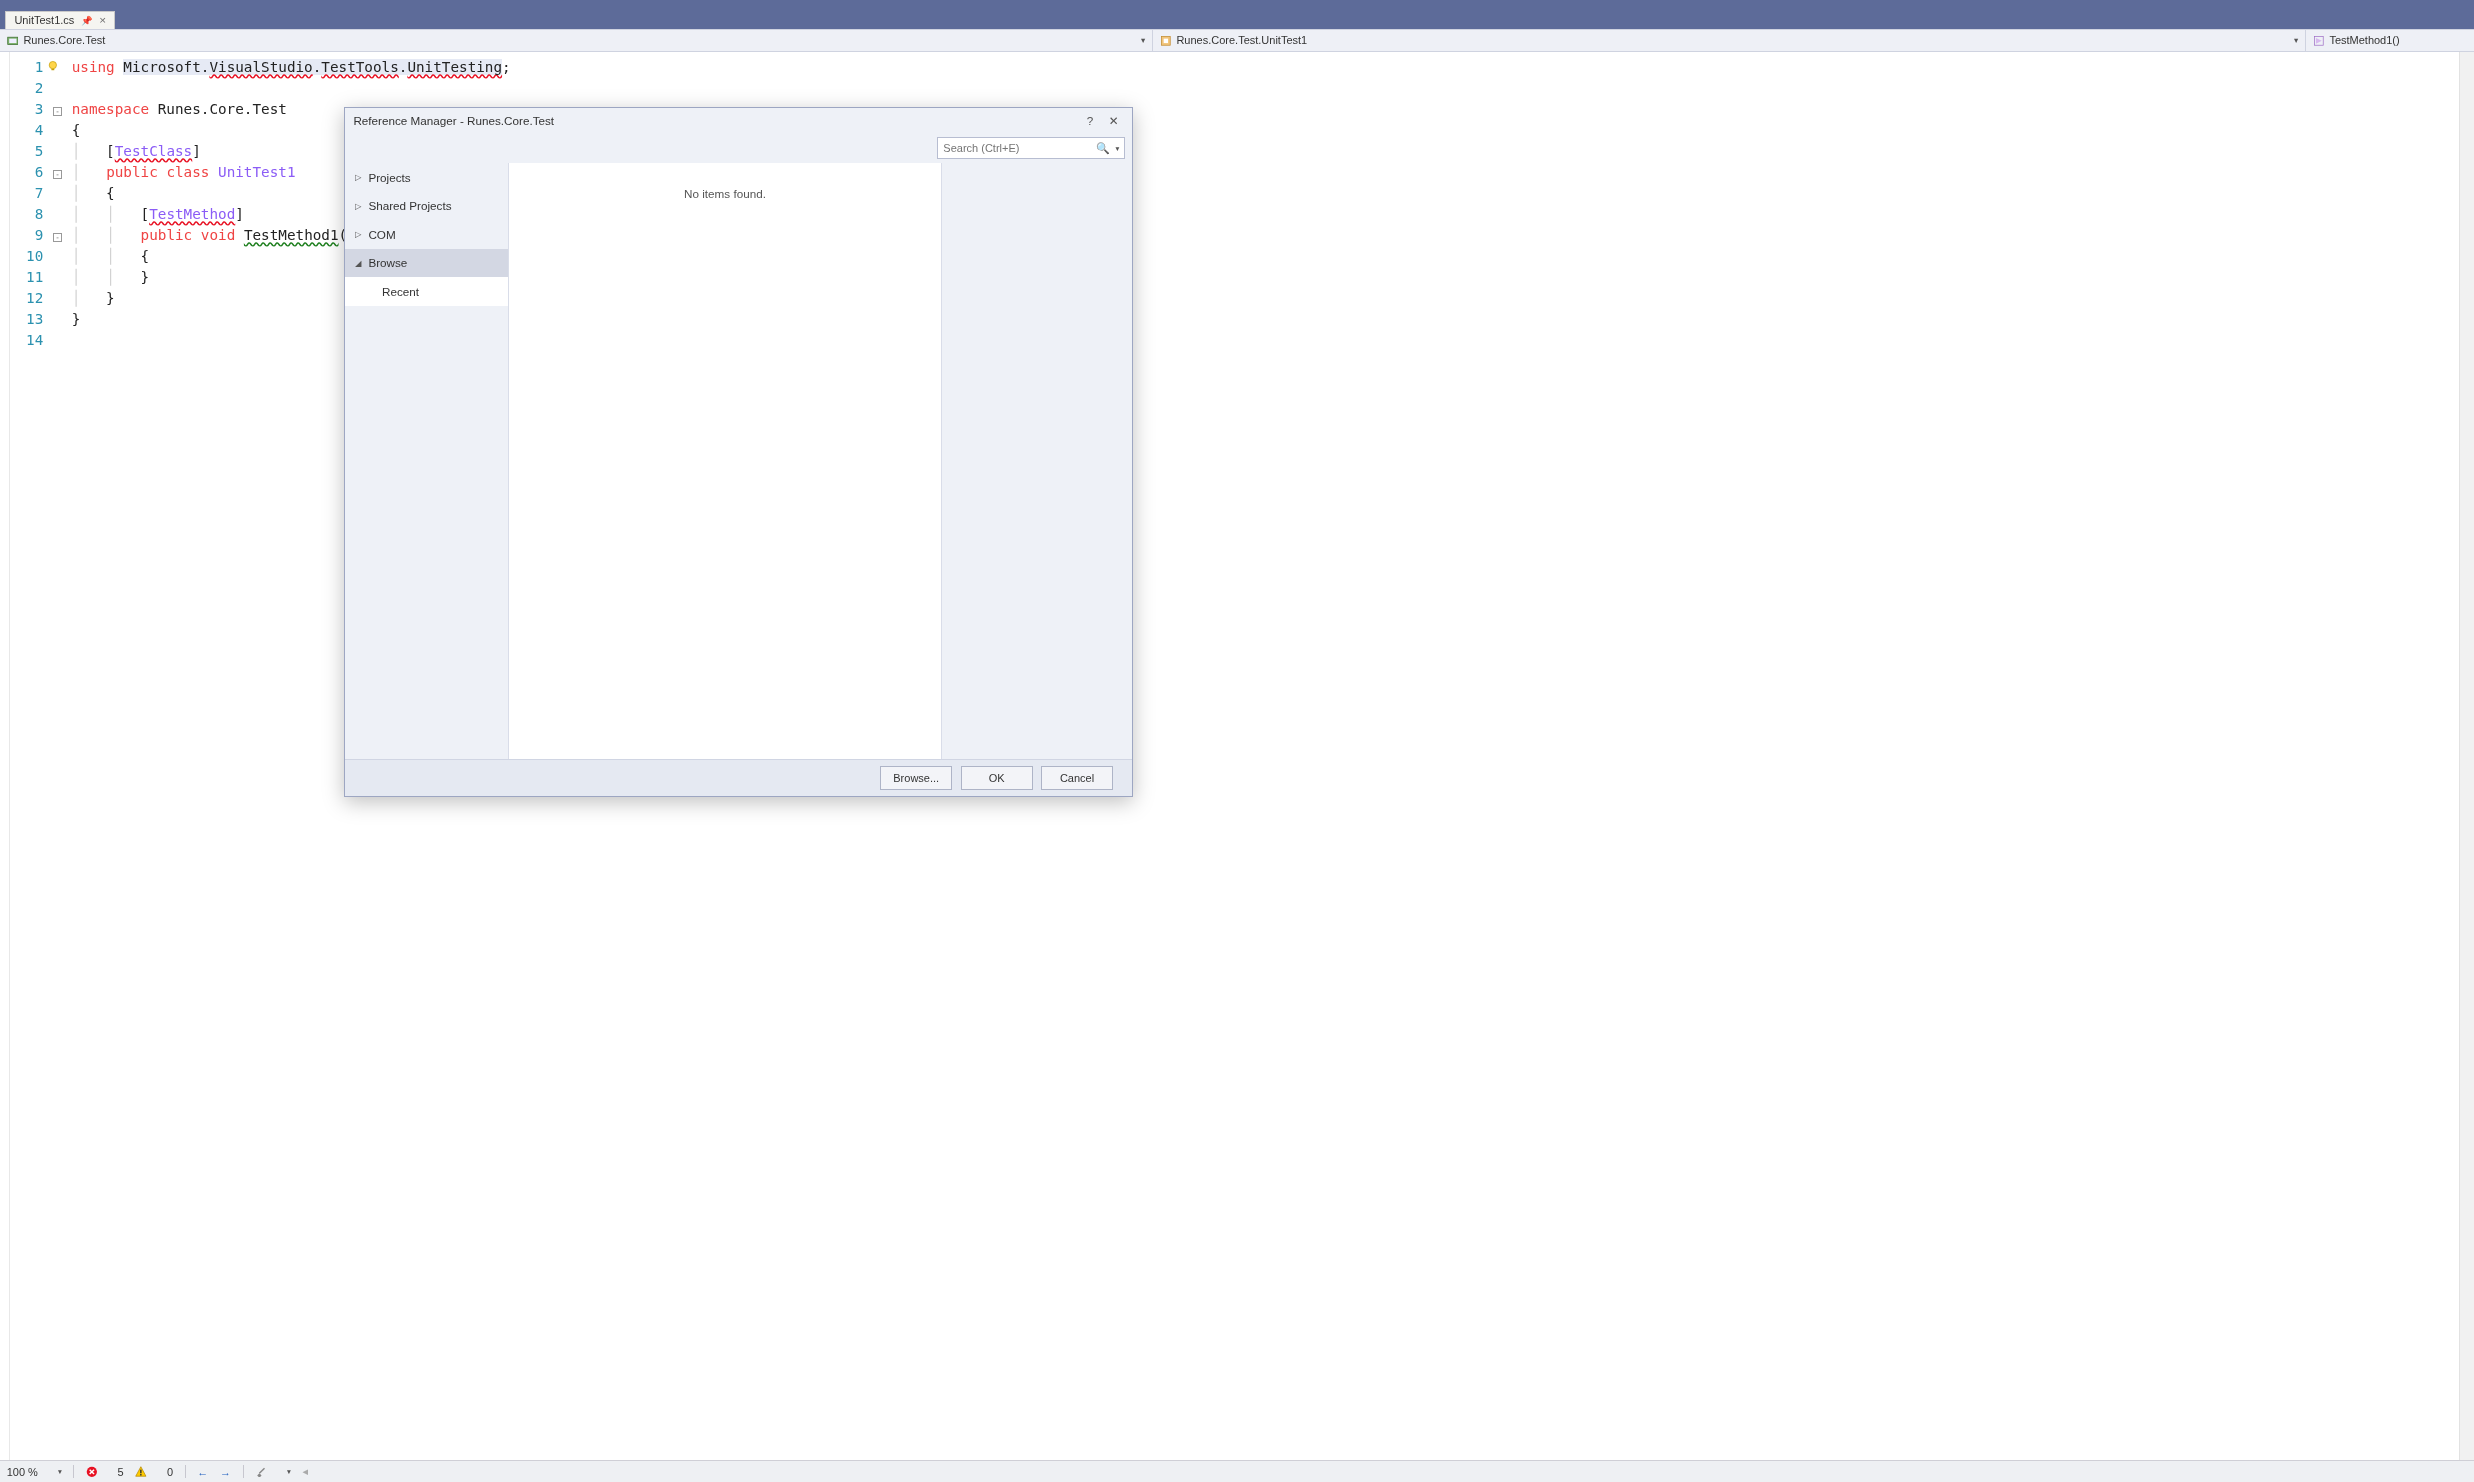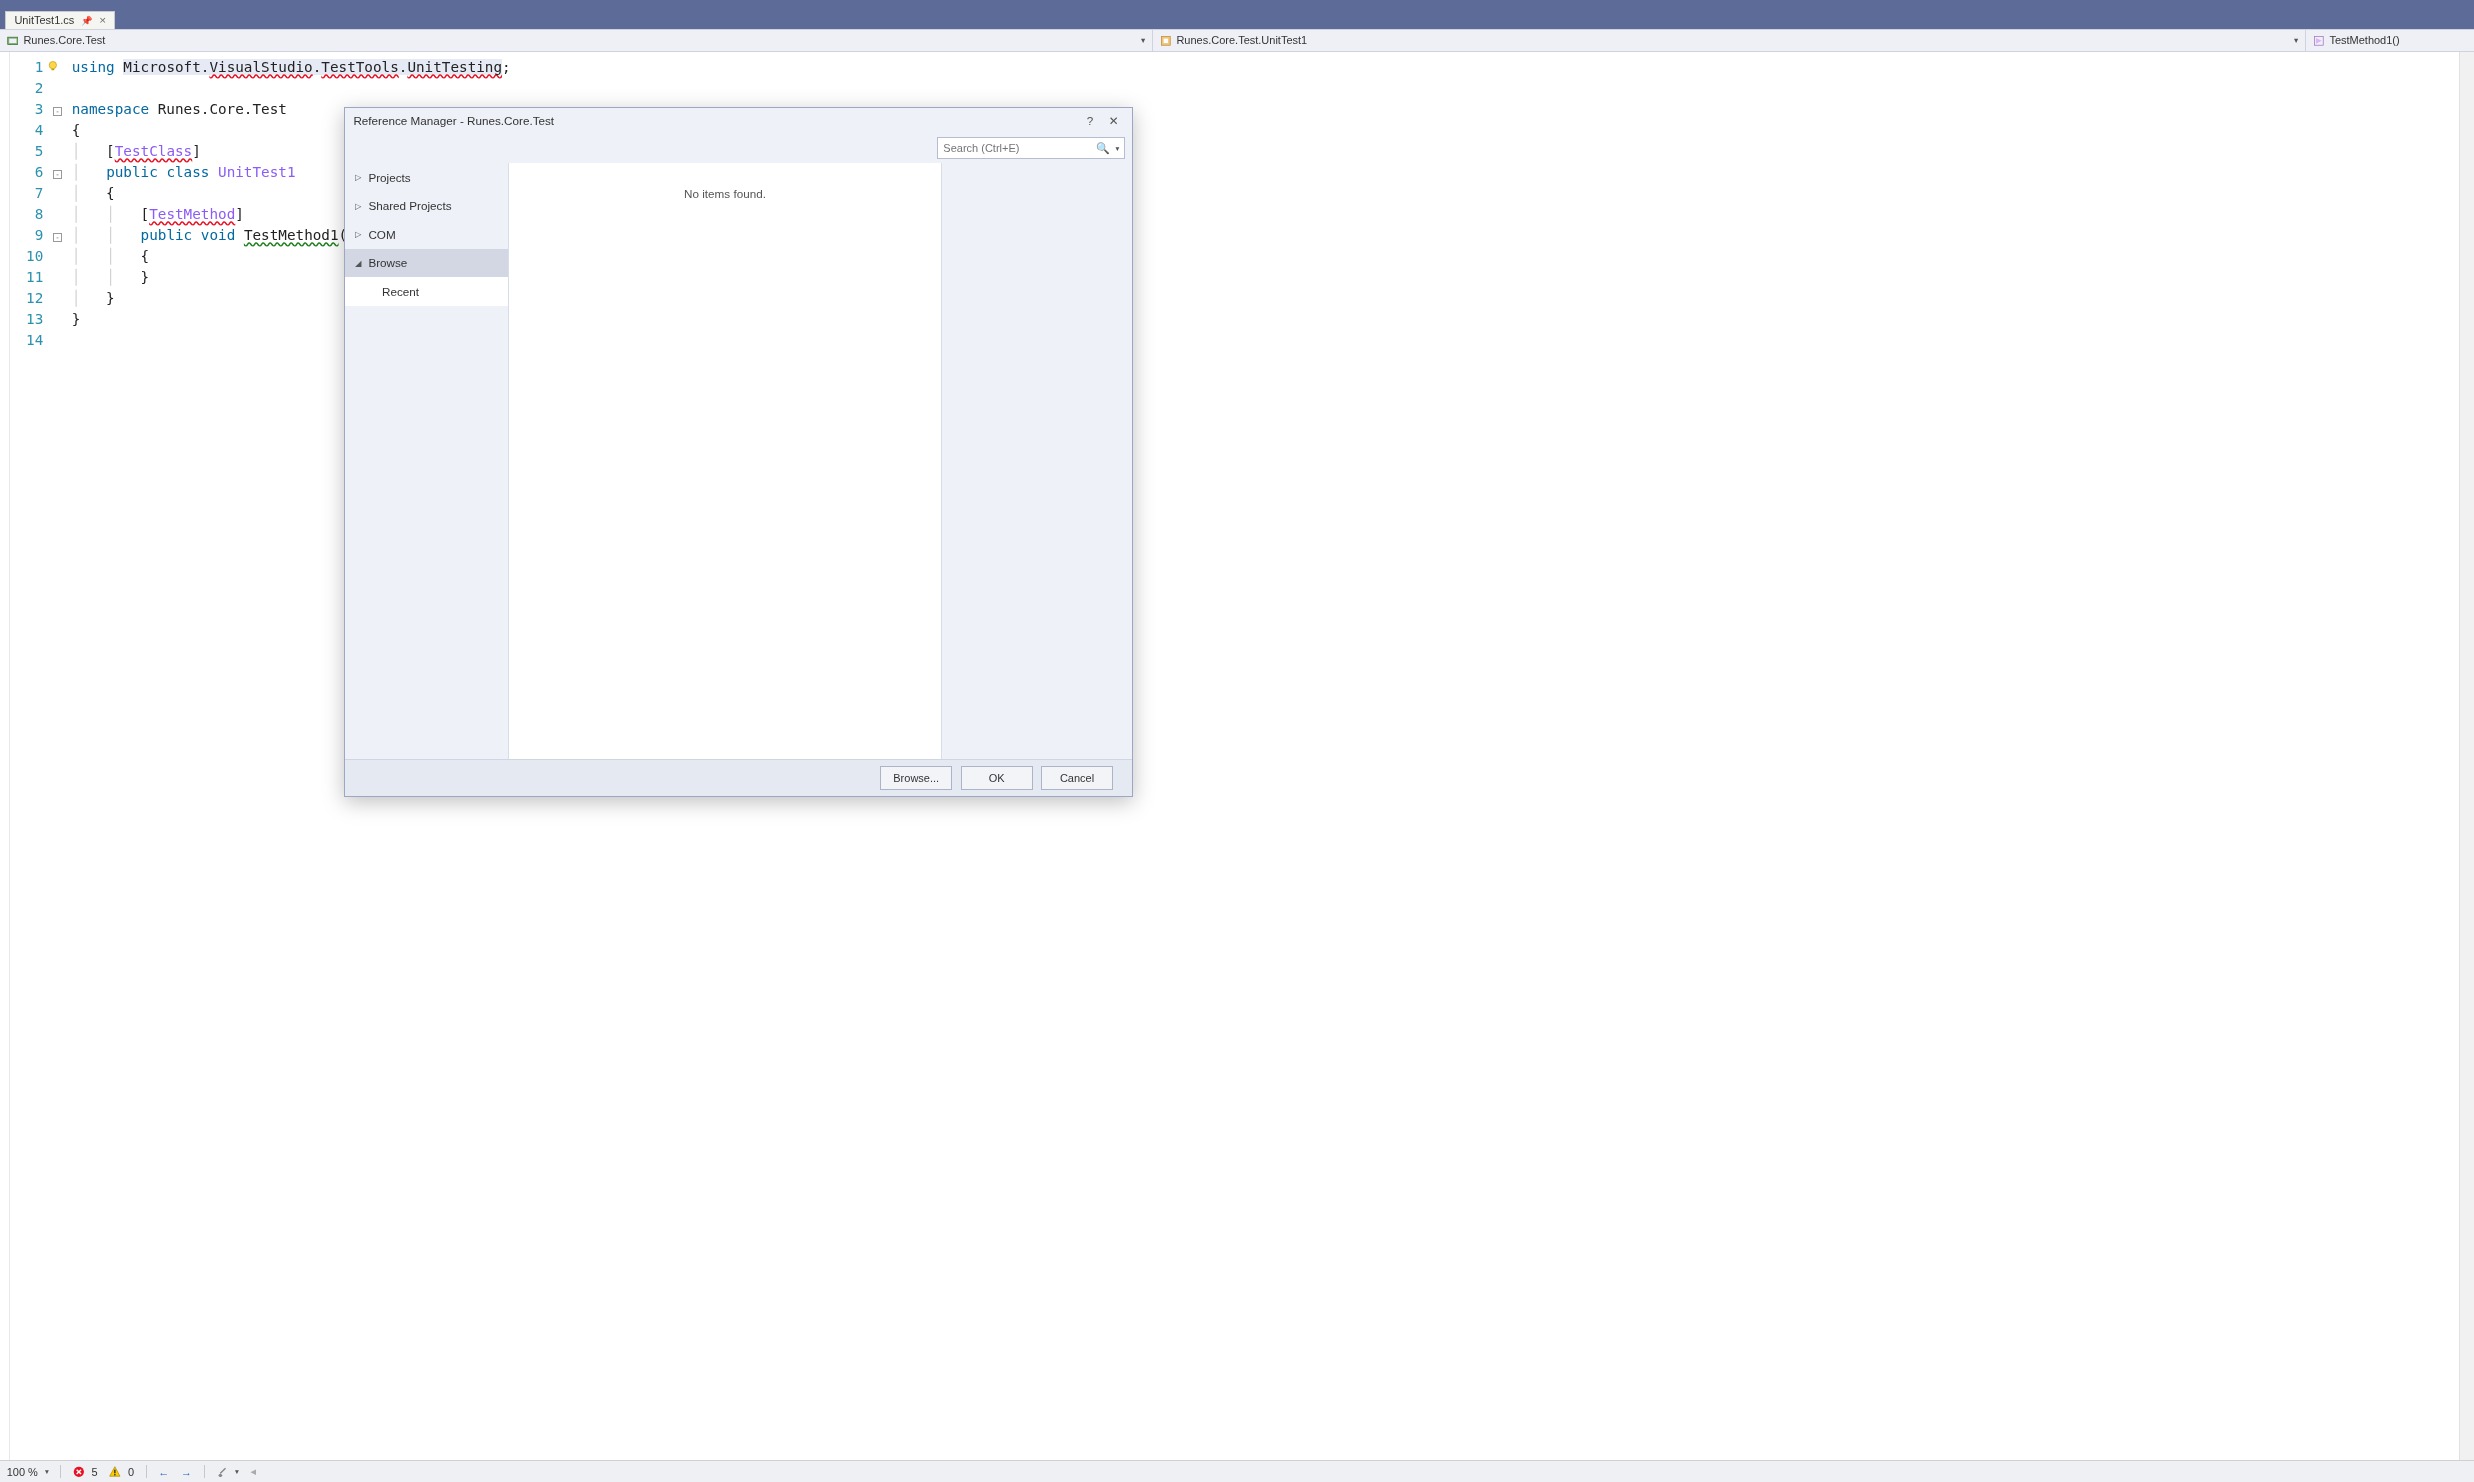--- a/index.html
+++ b/index.html
@@ -114,21 +114,21 @@
 }
 .code {
   flex: 1;
   padding: 5px 0 0 6.7px;
   font-family: Consolas, monospace;
   font-size: 14.3px;
   line-height: 21px;
   white-space: pre;
   color: #222;
 }
-.kw { color: #0369a1; }
+.kw { color: #ef4444; }
 .type { color: #8b5cf6; }
 .squig {
   text-decoration: underline wavy #e81123;
   text-decoration-skip-ink: none;
 }
 .squig-g { text-decoration: underline wavy #1f801f; }
 .hlsel { background: #e6eaf5; }
 .guide { color: #d0d0d0; }
 
 
@@ -137,21 +137,21 @@
   background: #eef0f3;
   border-top: 0.8px solid #cfcfd6;
   display: flex;
   align-items: center;
   padding: 0 6.7px;
   gap: 11.7px;
   font-size: 11px;
   color: #333;
 }
 .sb-sep { width: 0.8px; height: 13.4px; background: #c7c7cf; }
-.sb-item { display: flex; align-items: center; gap: 7px; }
+.sb-item { display: flex; align-items: center; gap: 20px; }
 .sb-icon { width: 11.7px; height: 11.7px; }
 
 
 .modal {
   position: absolute;
   left: 344px;
   top: 55px;
   width: 789px;
   height: 690px;
   background: #eef1f7;

